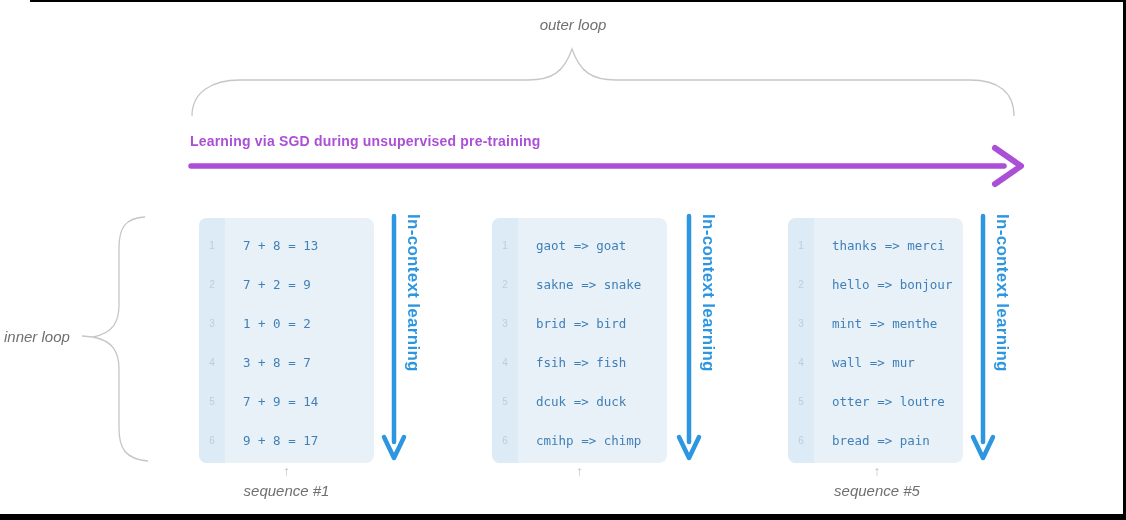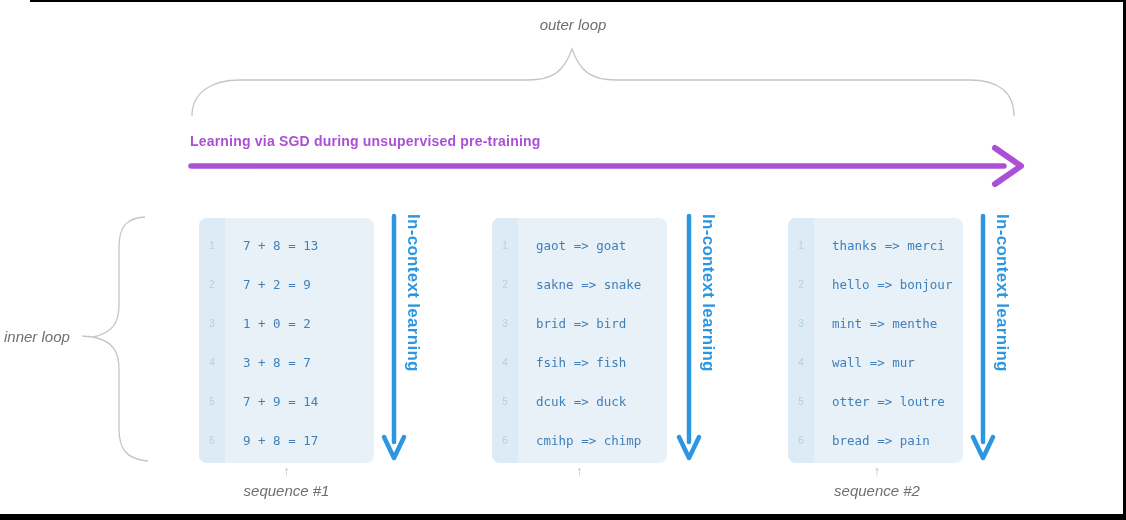--- a/index.html
+++ b/index.html
@@ -193,16 +193,16 @@
         </div>
       <div class="row">
           <span class="ln">6</span>
           <span class="code">bread =&gt; pain</span>
         </div>
     </div>
   </div>
   <div class="icl" style="left:992px">In-context learning</div>
   <div class="seq-caption-wrap" style="left:788px;width:178px">
     <div class="up-arrow">↑</div>
-    <div class="seq-caption">sequence #2</div>
+    <div class="seq-caption">sequence #5</div>
   </div>
 
 </div>
 
 </body></html>

